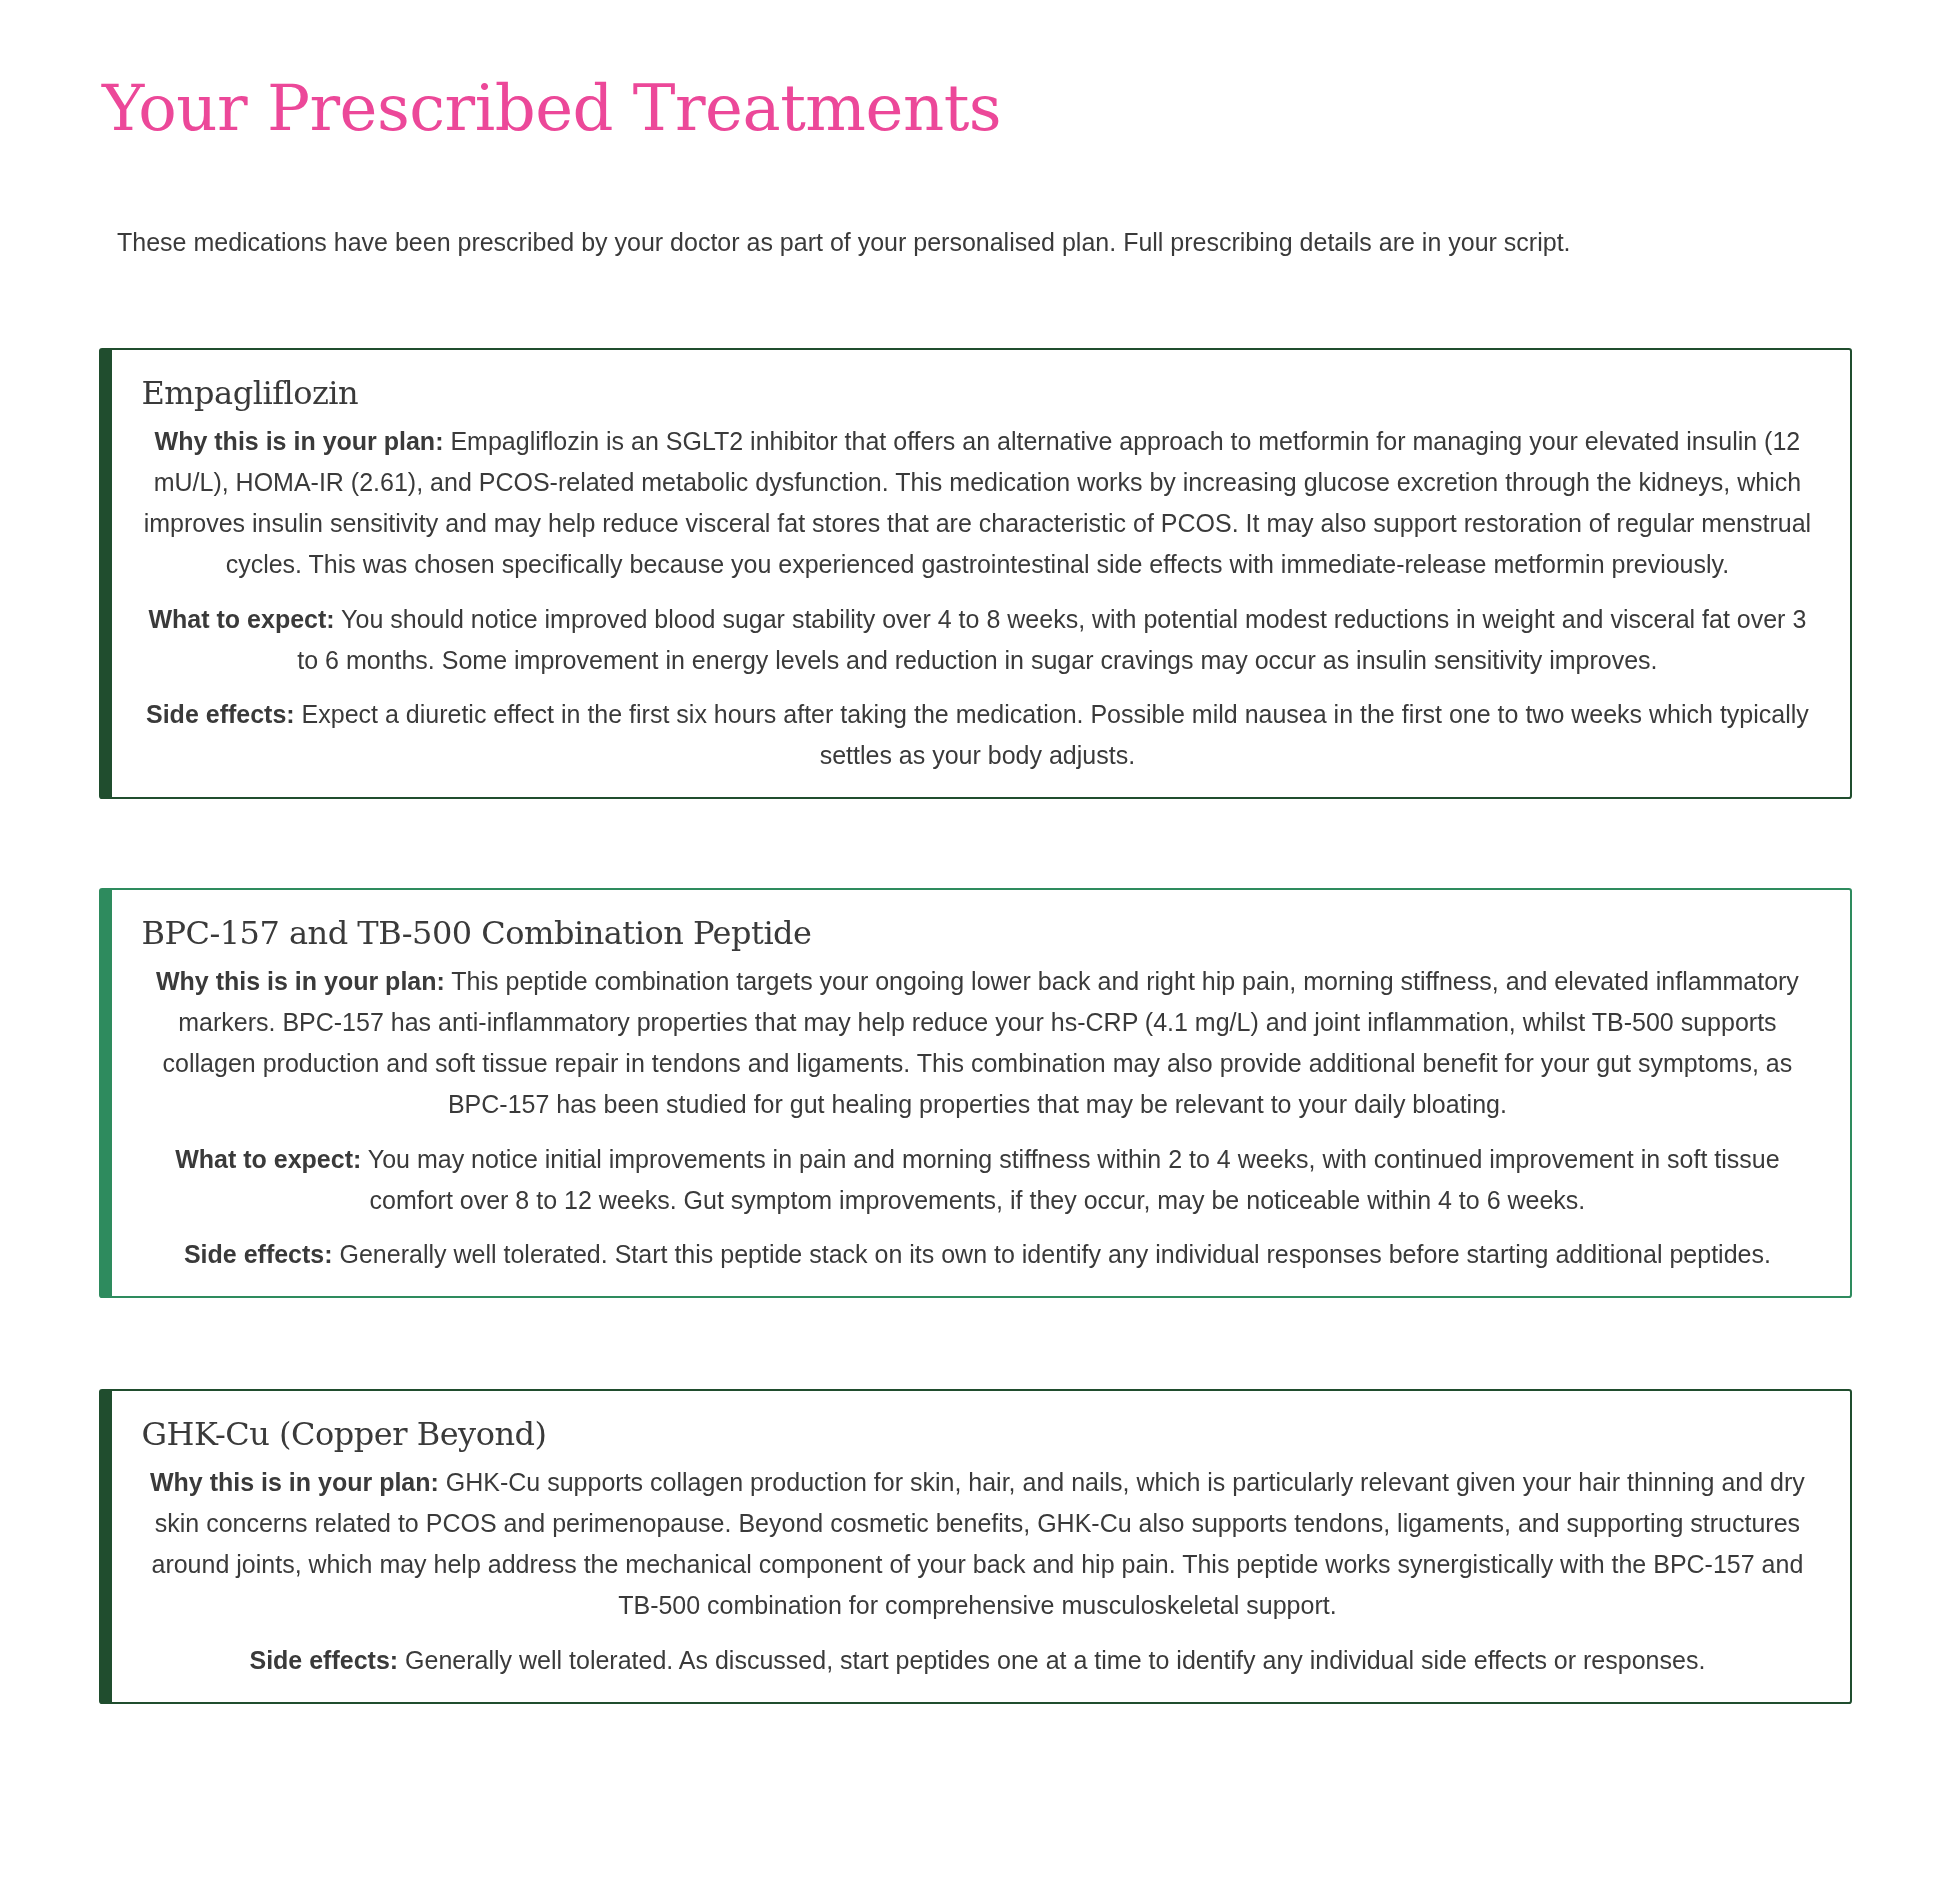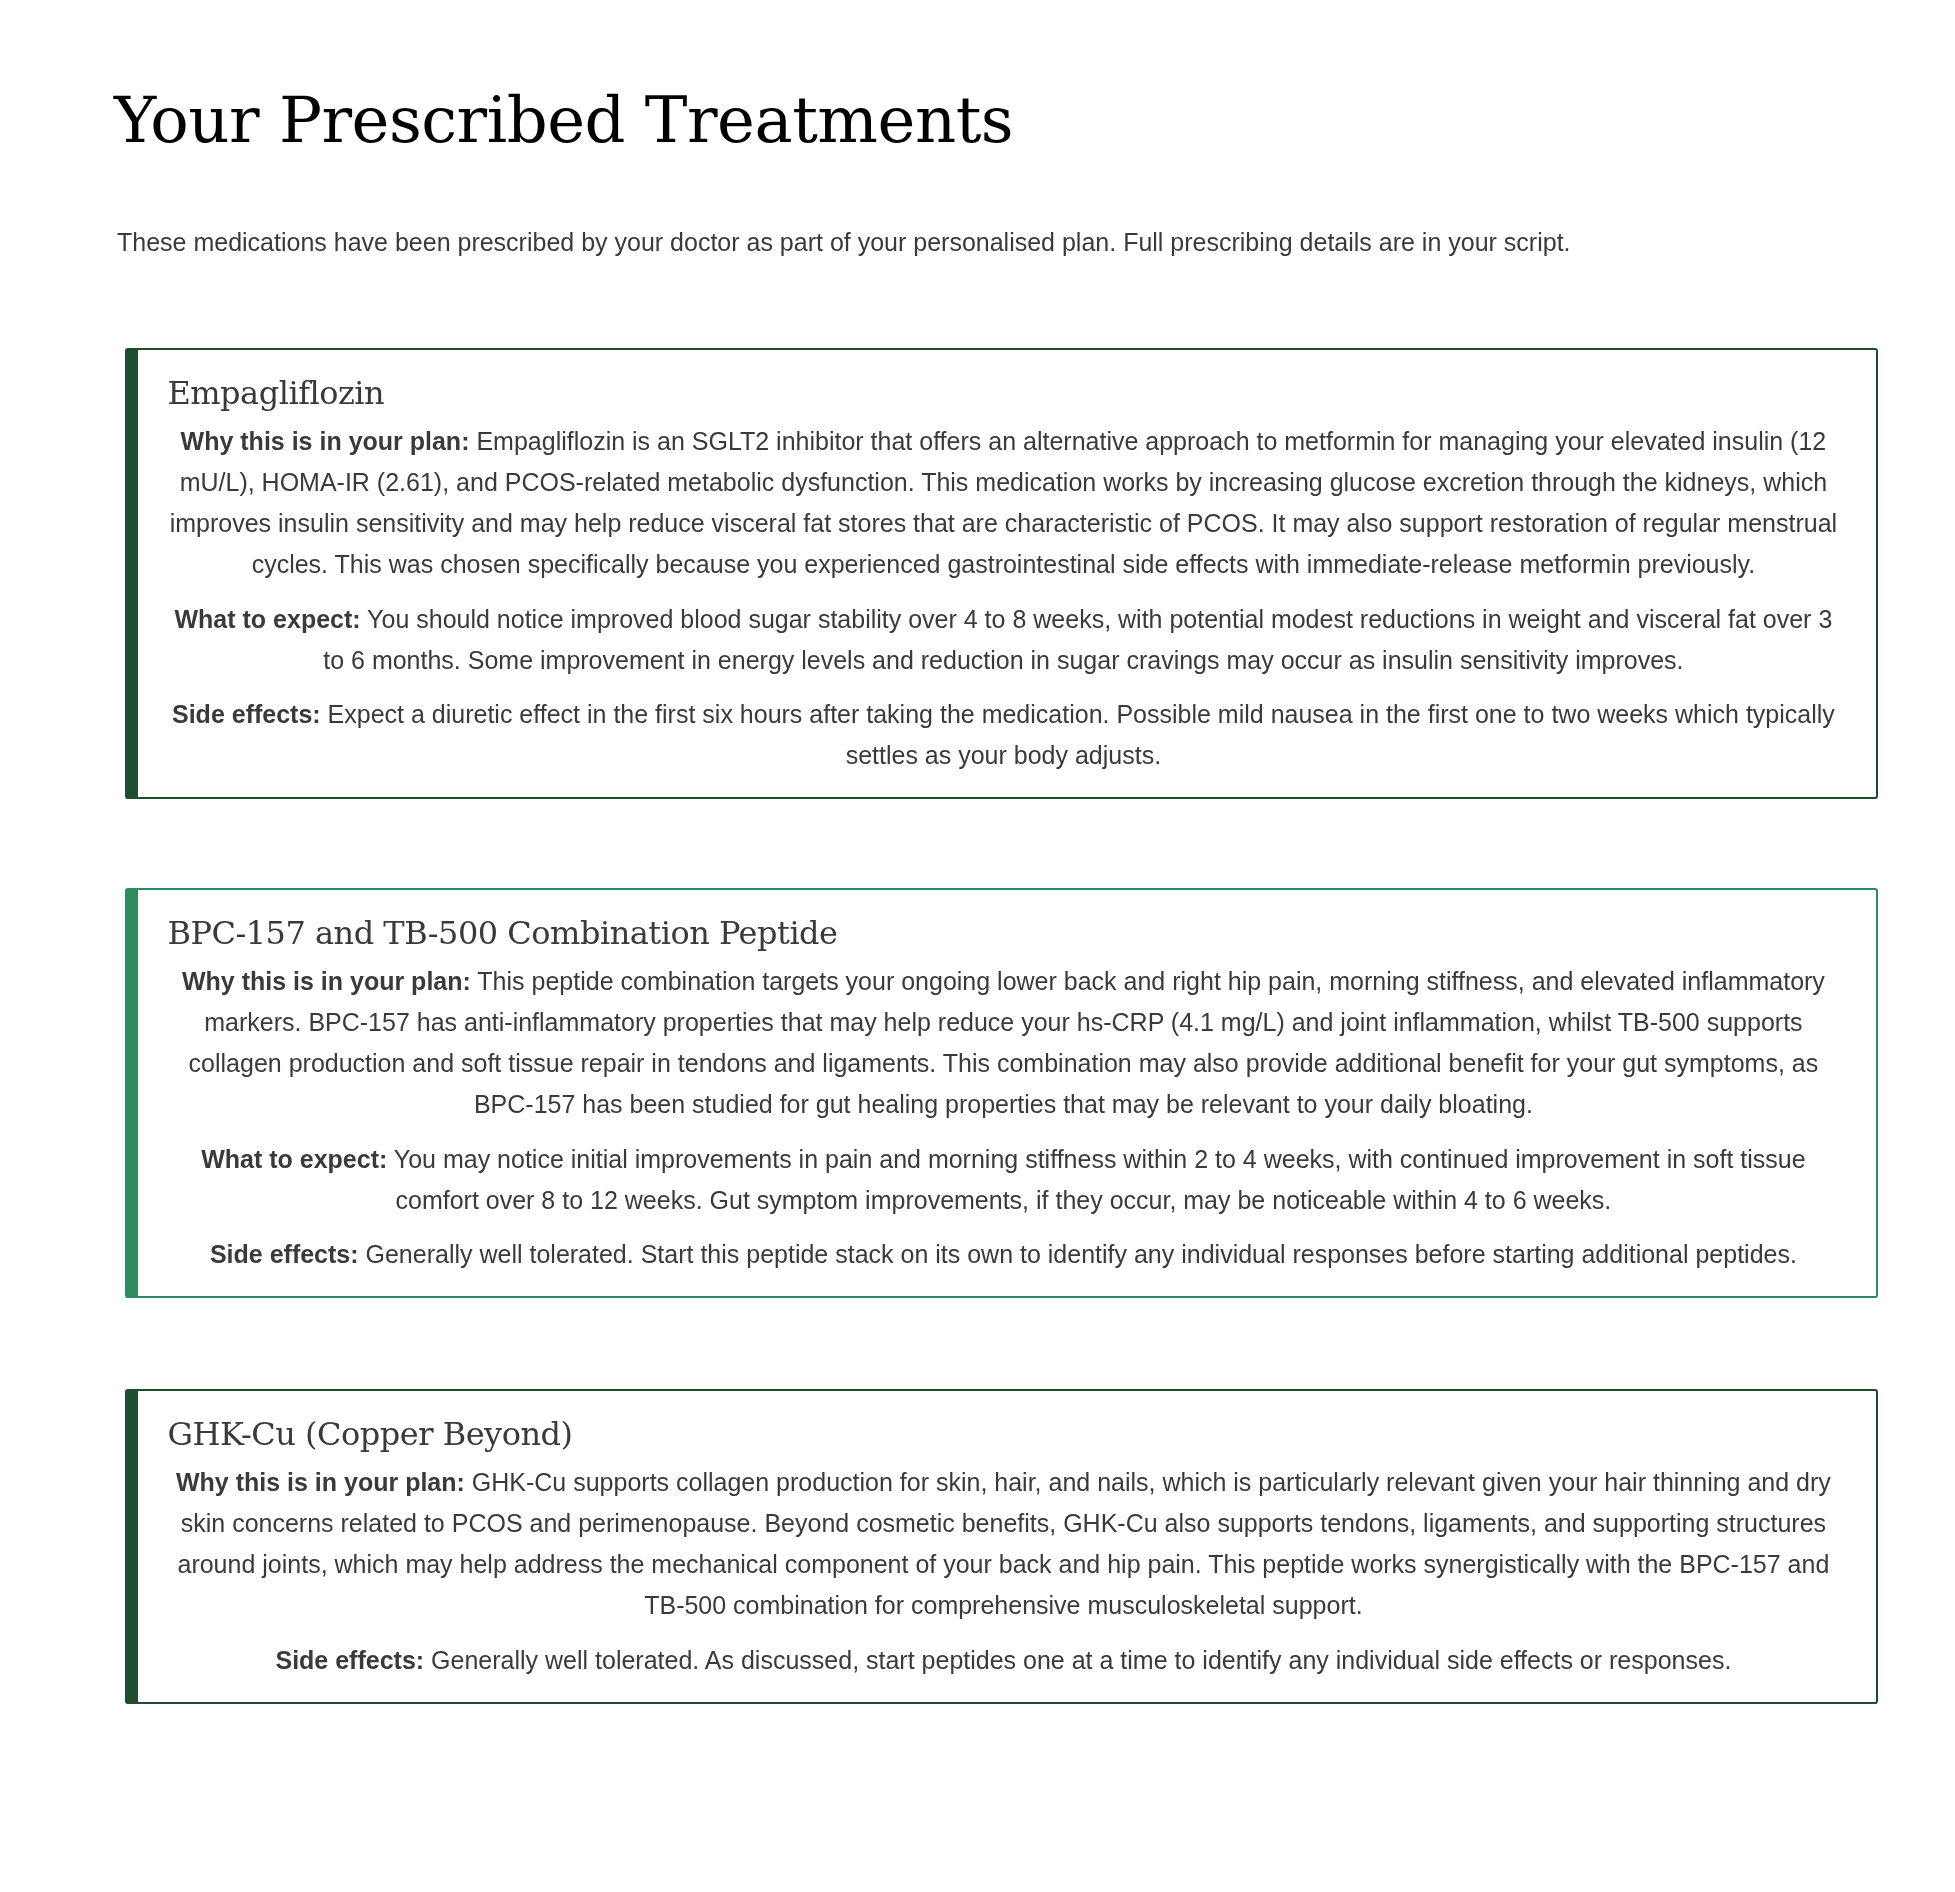--- a/index.html
+++ b/index.html
@@ -18,22 +18,22 @@
     .page {
       position: absolute;
       left: 102px;
       top: 0;
       width: 1752px;
     }
     .page-title {
       font-family: "DejaVu Serif", "Liberation Serif", serif;
       font-weight: normal;
       font-size: 64px;
-      color: #000000;
-      margin: 12px;
+      color: #ec4899;
+      margin: 0;
       position: absolute;
       top: 73px;
       left: 0;
       line-height: 1.1;
       letter-spacing: -0.5px;
       white-space: nowrap;
     }
     .page-subtitle {
       position: absolute;
       top: 211px;
@@ -47,21 +47,20 @@
     .card {
       position: absolute;
       left: -2.6px;
       width: 1753px;
       box-sizing: border-box;
       border: 2.6px solid #204d2e;
       border-left-width: 13px;
       border-radius: 3.1px;
       background: #ffffff;
       padding: 21px 37px 21px 29px;
-      margin-left: 26px;
     }
     .card.accent-light {
       border-color: #2e8b5e;
     }
     .card-title {
       font-family: "DejaVu Serif", "Liberation Serif", serif;
       font-weight: normal;
       font-size: 32px;
       line-height: 44px;
       color: #3a3a3a;

